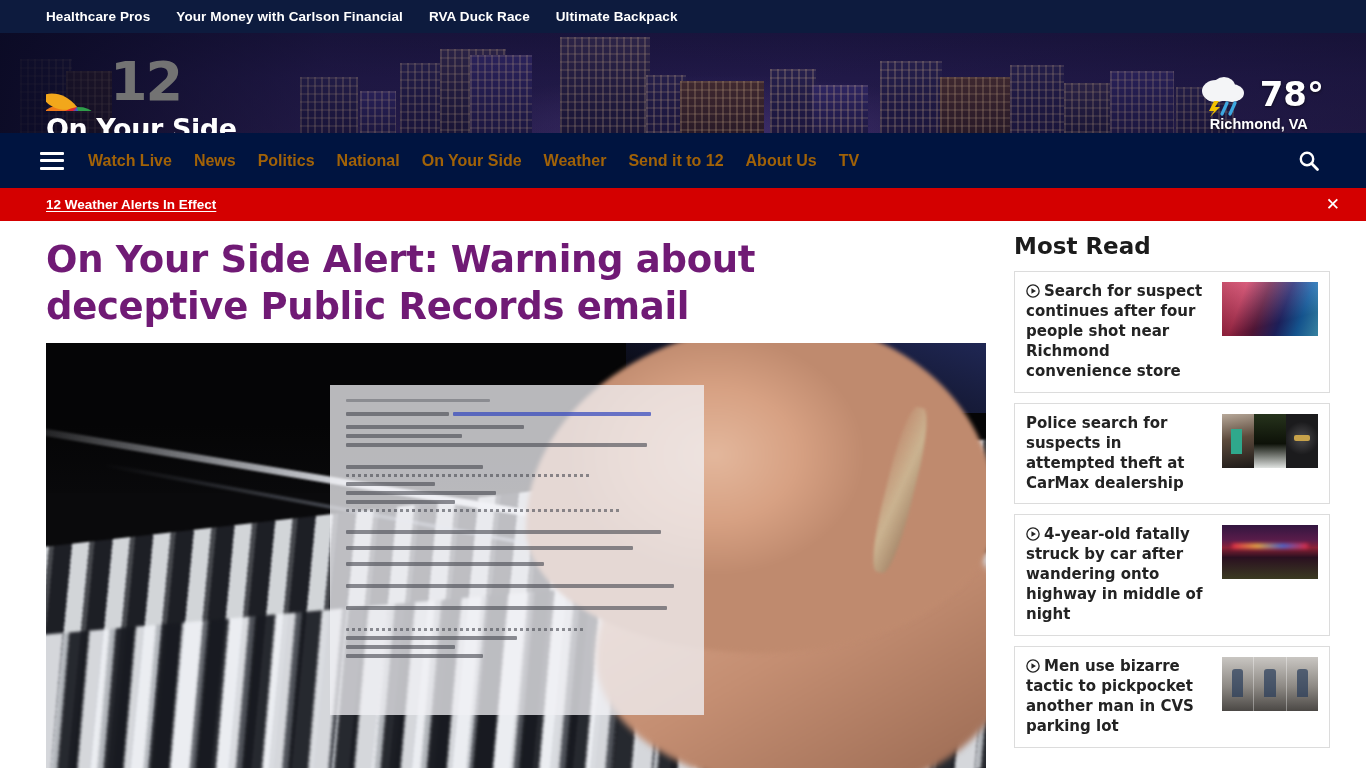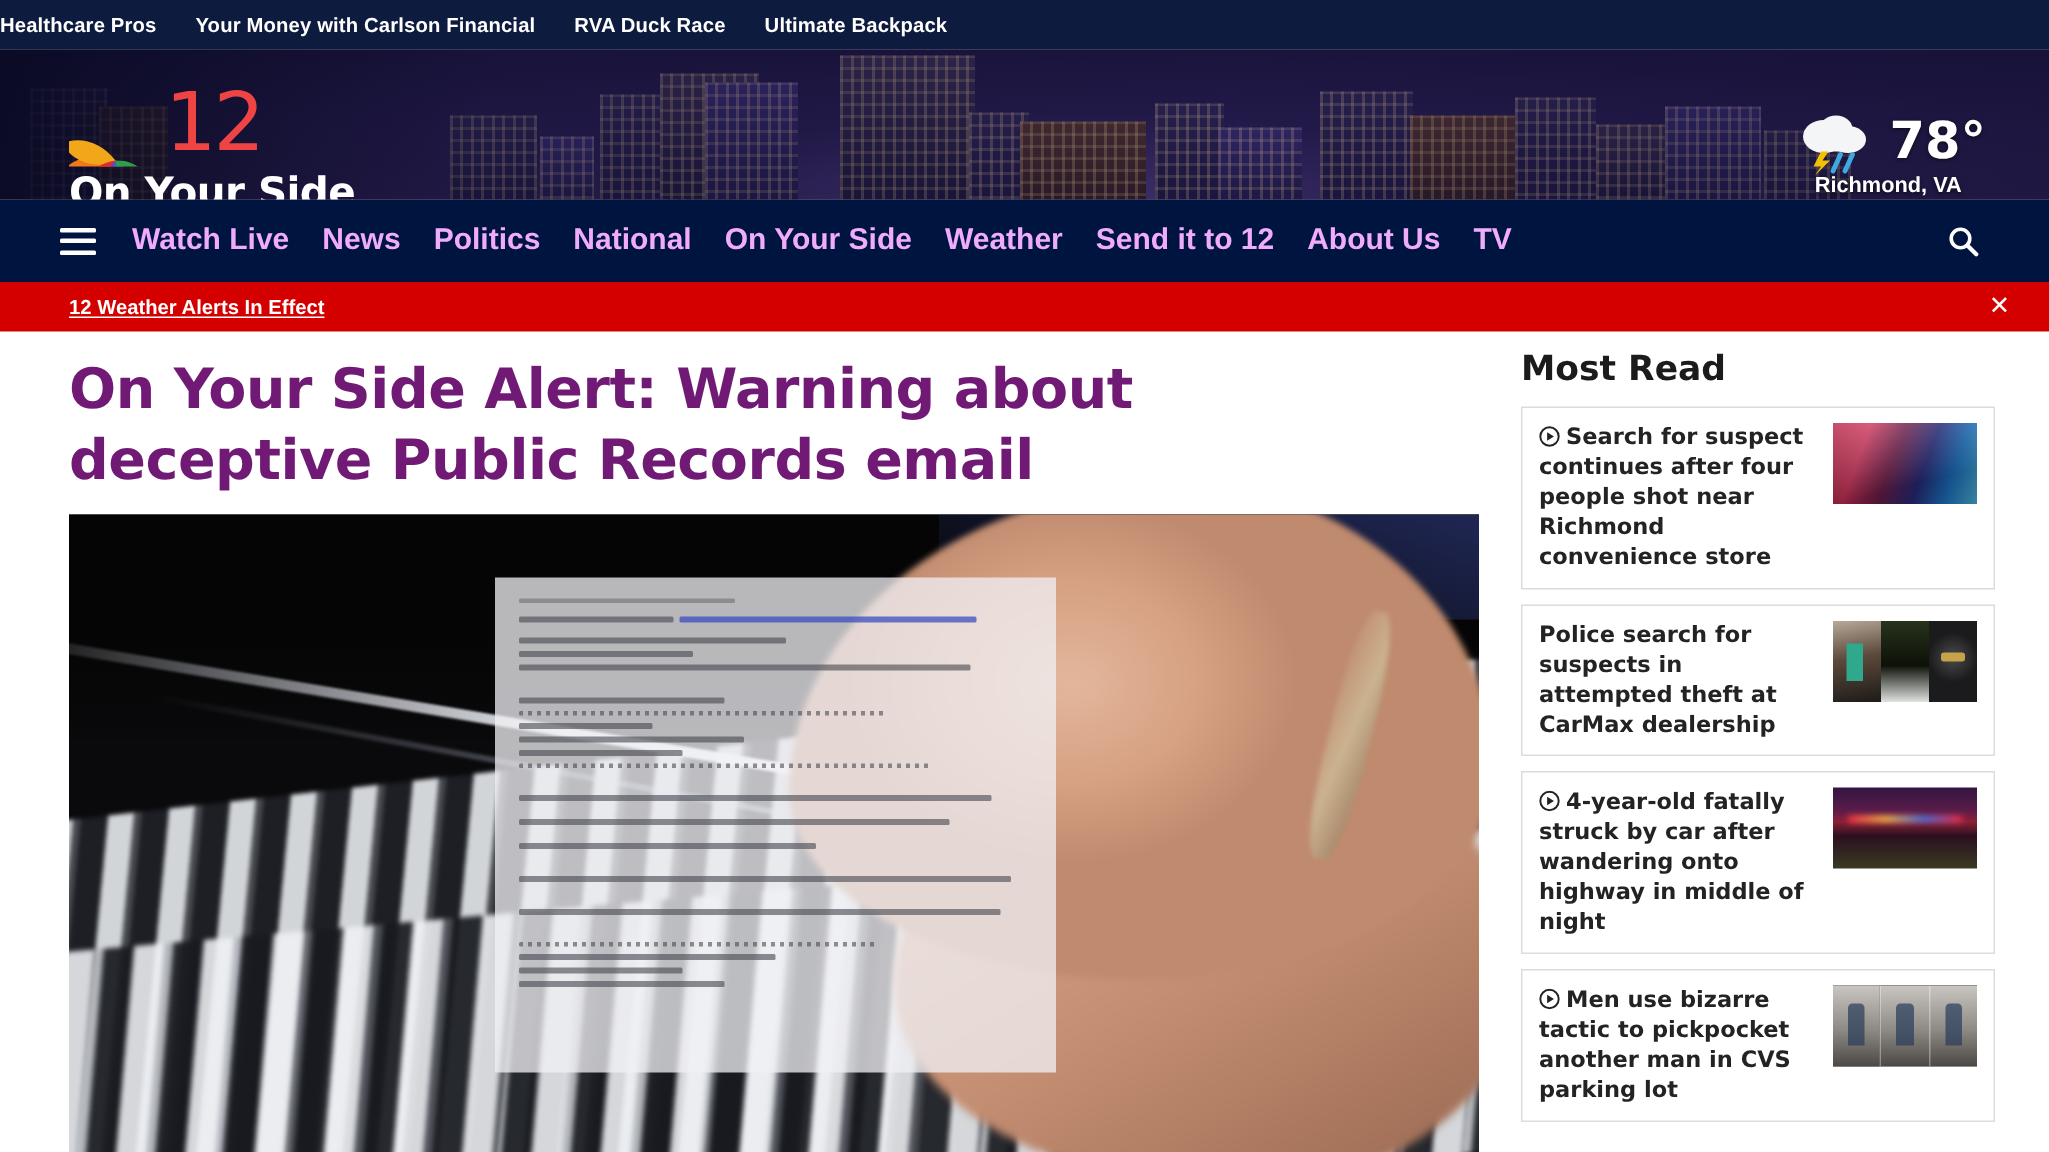--- a/index.html
+++ b/index.html
@@ -9,20 +9,21 @@
     background: #ffffff;
     overflow: hidden;
   }
 
   
   .topbar {
     height: 33px;
     background: #0d1b3e;
     display: flex;
     align-items: center;
+    padding-left: 46px;
     gap: 26px;
   }
   .topbar a {
     color: #ffffff;
     font-size: 13.5px;
     font-weight: 600;
     text-decoration: none;
     white-space: nowrap;
     letter-spacing: .1px;
   }
@@ -62,23 +63,23 @@
   }
 
   .logo {
     position: absolute; left: 46px; top: 28px;
     display: flex; flex-direction: column; align-items: flex-start;
     z-index: 5;
   }
   .logo-row { display: flex; align-items: flex-start; }
   .peacock { width: 62px; height: 50px; display: block; }
   .logo-12 {
-    color: #ef4444;
+    color: #737373;
     font-size: 54px;
-    font-weight: 400;
+    font-weight: 700;
     line-height: .78;
     letter-spacing: -2px;
     margin-left: 2px;
     font-family: "DejaVu Sans", sans-serif;
   }
   .logo-tag {
     color: #ffffff;
     font-size: 27px;
     font-weight: 800;
     letter-spacing: -.4px;
@@ -115,21 +116,21 @@
   }
   .hamburger {
     width: 24px; height: 18px;
     display: flex; flex-direction: column; justify-content: space-between;
     margin-right: 24px;
     cursor: pointer;
   }
   .hamburger span { display: block; height: 3px; background: #fff; border-radius: 1px; }
   .navlinks { display: flex; align-items: center; gap: 22px; flex: 1; }
   .navlinks a {
-    color: #f0abfc; font-size: 20px; font-weight: 700;
+    color: #a16207; font-size: 16px; font-weight: 700;
     text-decoration: none; white-space: nowrap;
   }
   .search-btn { width: 22px; height: 22px; cursor: pointer; }
 
   
   .alertbar {
     height: 33px;
     background: #d40000;
     display: flex; align-items: center;
     padding: 0 26px 0 46px;

